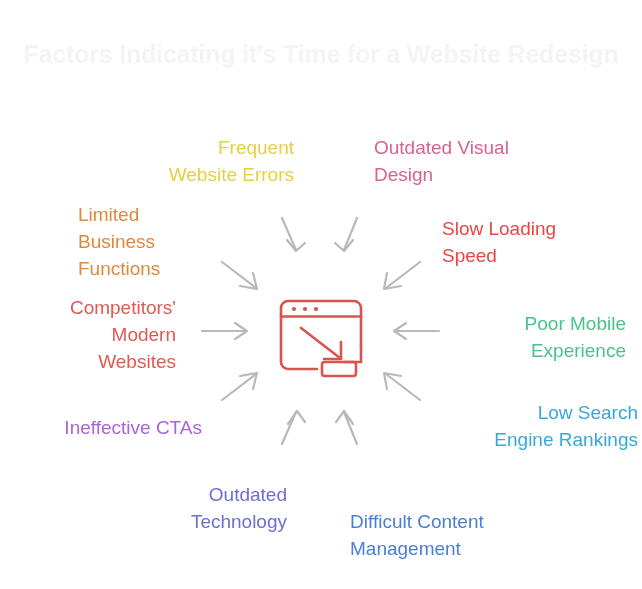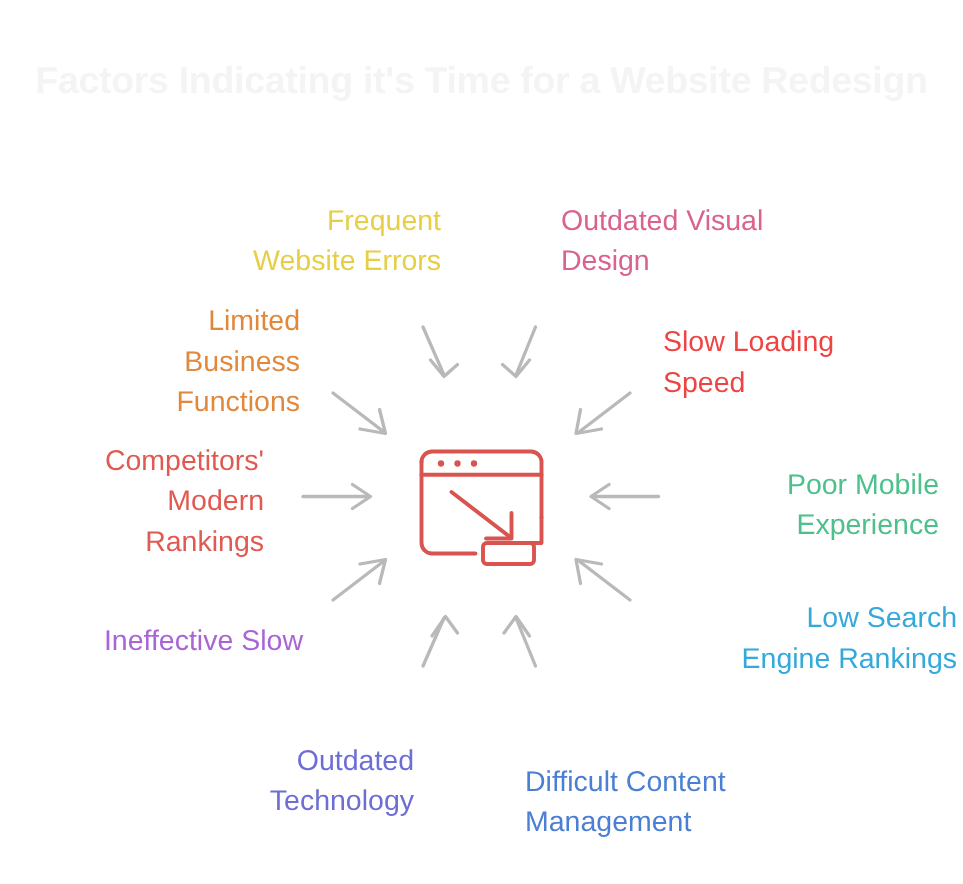--- a/index.html
+++ b/index.html
@@ -35,27 +35,27 @@
   .label {
     position: absolute;
     font-family: "Liberation Sans", sans-serif;
     font-size: 19px;
     font-weight: normal;
     line-height: 27px;
     white-space: pre-line;
   }
   #lbl-frequent-errors   { left: 128px; top: 134px; width: 166px; text-align: right; }
   #lbl-outdated-visual   { left: 350px; top: 134px; width: 210px; text-align: left;  }
-  #lbl-limited-business  { left: 78px;  top: 201px; width: 122px; text-align: right; }
+  #lbl-limited-business  { left: 78px;  top: 201px; width: 122px; text-align: left; }
   #lbl-slow-loading      { left: 442px; top: 215px; width: 176px; text-align: left;  }
   #lbl-competitors       { left: 24px;  top: 294px; width: 152px; text-align: right; }
   #lbl-poor-mobile       { left: 466px; top: 310px; width: 160px; text-align: right;  }
   #lbl-ineffective-ctas  { left: 18px;  top: 414px; width: 184px; text-align: right; }
   #lbl-low-search        { left: 442px; top: 399px; width: 196px; text-align: right;  }
-  #lbl-outdated-tech     { left: 144px; top: 481px; width: 132px; text-align: right; margin-top: 13px; }
+  #lbl-outdated-tech     { left: 155px; top: 481px; width: 132px; text-align: right; }
   #lbl-difficult-content { left: 350px; top: 508px; width: 196px; text-align: left;  }
 
   #arrows-layer, #center-icon {
     position: absolute;
     left: 0;
     top: 0;
   }
   #center-icon {
     left: 268px;
     top: 283px;
@@ -136,26 +136,26 @@
 
   <div class="label" id="lbl-limited-business" style="color: rgb(224, 136, 60);">Limited
 Business
 Functions</div>
 
   <div class="label" id="lbl-slow-loading" style="color: #ef4444;">Slow Loading
 Speed</div>
 
   <div class="label" id="lbl-competitors" style="color: rgb(224, 90, 82);">Competitors'
 Modern
-Rankings</div>
+Websites</div>
 
   <div class="label" id="lbl-poor-mobile" style="color: rgb(76, 193, 140);">Poor Mobile
 Experience</div>
 
-  <div class="label" id="lbl-ineffective-ctas" style="color: rgb(169, 101, 214);">Ineffective Slow</div>
+  <div class="label" id="lbl-ineffective-ctas" style="color: rgb(169, 101, 214);">Ineffective CTAs</div>
 
   <div class="label" id="lbl-low-search" style="color: rgb(53, 169, 218);">Low Search
 Engine Rankings</div>
 
   <div class="label" id="lbl-outdated-tech" style="color: rgb(109, 109, 214);">Outdated
 Technology</div>
 
   <div class="label" id="lbl-difficult-content" style="color: rgb(74, 127, 212);">Difficult Content
 Management</div>
 

